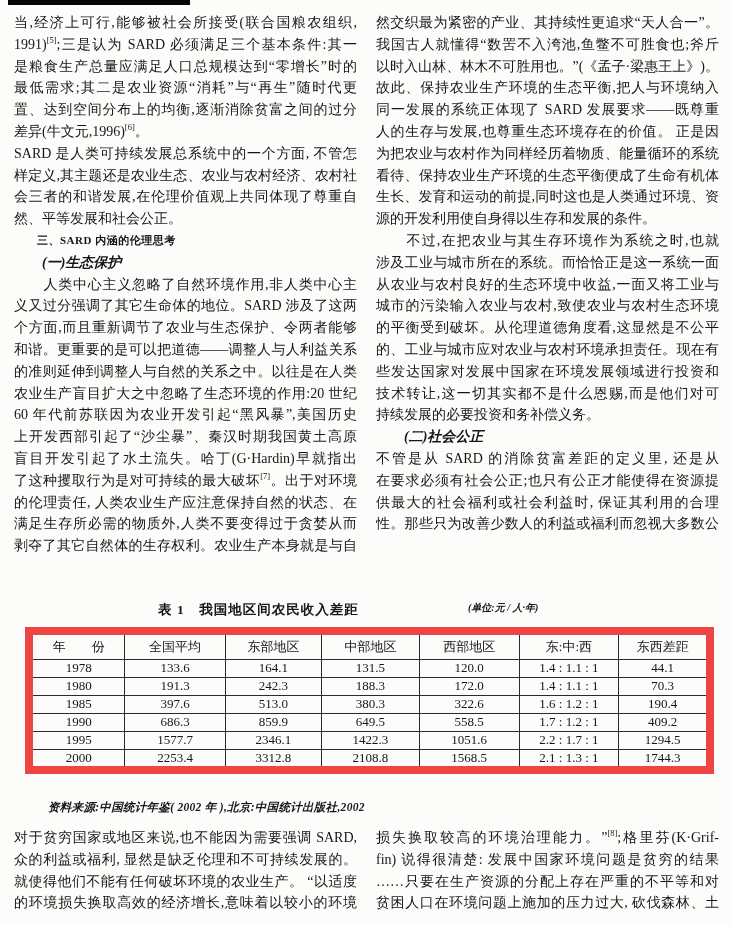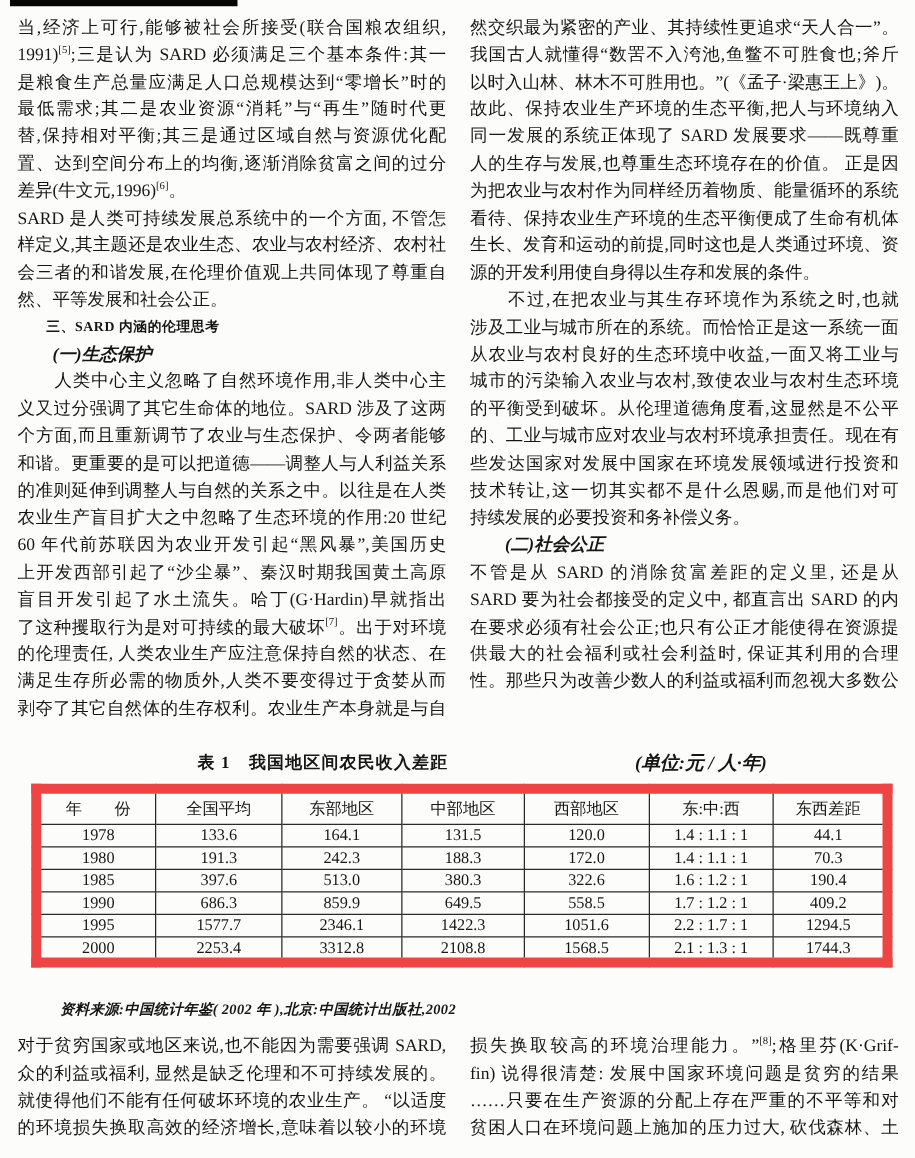--- a/index.html
+++ b/index.html
@@ -30,21 +30,21 @@
   .line.kai{font-style:italic;font-weight:600;}
   sup.ref{font-size:8.5px;line-height:0;vertical-align:super;letter-spacing:0;}
   .table-caption{
     position:absolute;top:601px;left:25px;width:688px;height:18px;
     font-size:13.5px;
   }
   .table-caption .tbl-title{
     position:absolute;left:133px;font-weight:bold;letter-spacing:1px;
   }
   .table-caption .tbl-unit{
-    position:absolute;left:443px;font-style:italic;font-weight:600;font-size:15px;margin-left:40px;
+    position:absolute;left:443px;font-style:italic;font-weight:600;font-size:10px;
   }
   table#income-table{
     position:absolute;left:25px;top:627px;width:689px;
     border-collapse:collapse;table-layout:fixed;
     border:8px solid #ef4444;
     font-size:13px;
   }
   #income-table th,#income-table td{
     border:1px solid #2a2a2a;
     text-align:center;vertical-align:middle;
@@ -69,21 +69,20 @@
 </head>
 <body>
 
 <div class="black-bar"></div>
 
 <div class="col" id="col-top-left">
     <div class="line">当,经济上可行,能够被社会所接受(联合国粮农组织,</div>
     <div class="line">1991)<sup class="ref">[5]</sup>;三是认为 SARD 必须满足三个基本条件:其一</div>
     <div class="line">是粮食生产总量应满足人口总规模达到“零增长”时的</div>
     <div class="line">最低需求;其二是农业资源“消耗”与“再生”随时代更</div>
-    <div class="line">替,保持相对平衡;其三是通过区域自然与资源优化配</div>
     <div class="line">置、达到空间分布上的均衡,逐渐消除贫富之间的过分</div>
     <div class="line end">差异(牛文元,1996)<sup class="ref">[6]</sup>。</div>
     <div class="line">SARD 是人类可持续发展总系统中的一个方面, 不管怎</div>
     <div class="line">样定义,其主题还是农业生态、农业与农村经济、农村社</div>
     <div class="line">会三者的和谐发展,在伦理价值观上共同体现了尊重自</div>
     <div class="line end">然、平等发展和社会公正。</div>
     <div class="line end head">　　三、SARD 内涵的伦理思考</div>
     <div class="line end kai">　　(一)生态保护</div>
     <div class="line">　　人类中心主义忽略了自然环境作用,非人类中心主</div>
     <div class="line">义又过分强调了其它生命体的地位。SARD 涉及了这两</div>
@@ -115,21 +114,20 @@
     <div class="line">涉及工业与城市所在的系统。而恰恰正是这一系统一面</div>
     <div class="line">从农业与农村良好的生态环境中收益,一面又将工业与</div>
     <div class="line">城市的污染输入农业与农村,致使农业与农村生态环境</div>
     <div class="line">的平衡受到破坏。从伦理道德角度看,这显然是不公平</div>
     <div class="line">的、工业与城市应对农业与农村环境承担责任。现在有</div>
     <div class="line">些发达国家对发展中国家在环境发展领域进行投资和</div>
     <div class="line">技术转让,这一切其实都不是什么恩赐,而是他们对可</div>
     <div class="line end">持续发展的必要投资和务补偿义务。</div>
     <div class="line end kai">　　(二)社会公正</div>
     <div class="line">不管是从 SARD 的消除贫富差距的定义里, 还是从</div>
-    <div class="line">SARD 要为社会都接受的定义中, 都直言出 SARD 的内</div>
     <div class="line">在要求必须有社会公正;也只有公正才能使得在资源提</div>
     <div class="line">供最大的社会福利或社会利益时, 保证其利用的合理</div>
     <div class="line">性。那些只为改善少数人的利益或福利而忽视大多数公</div>
   </div>
 
 <div class="table-caption">
   <span class="tbl-title">表 1　我国地区间农民收入差距</span>
   <span class="tbl-unit">(单位:元 / 人·年)</span>
 </div>
 

